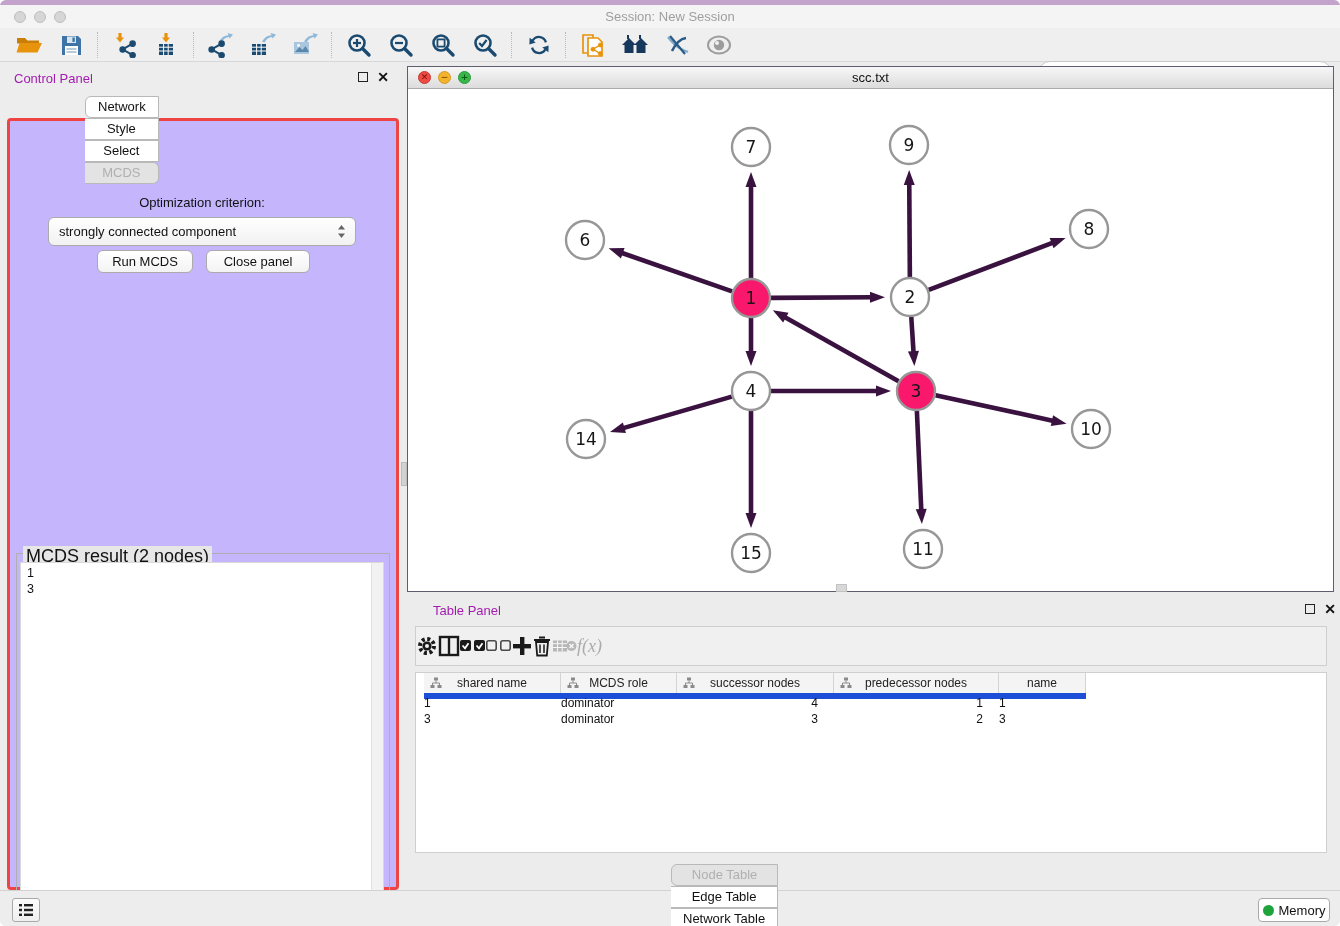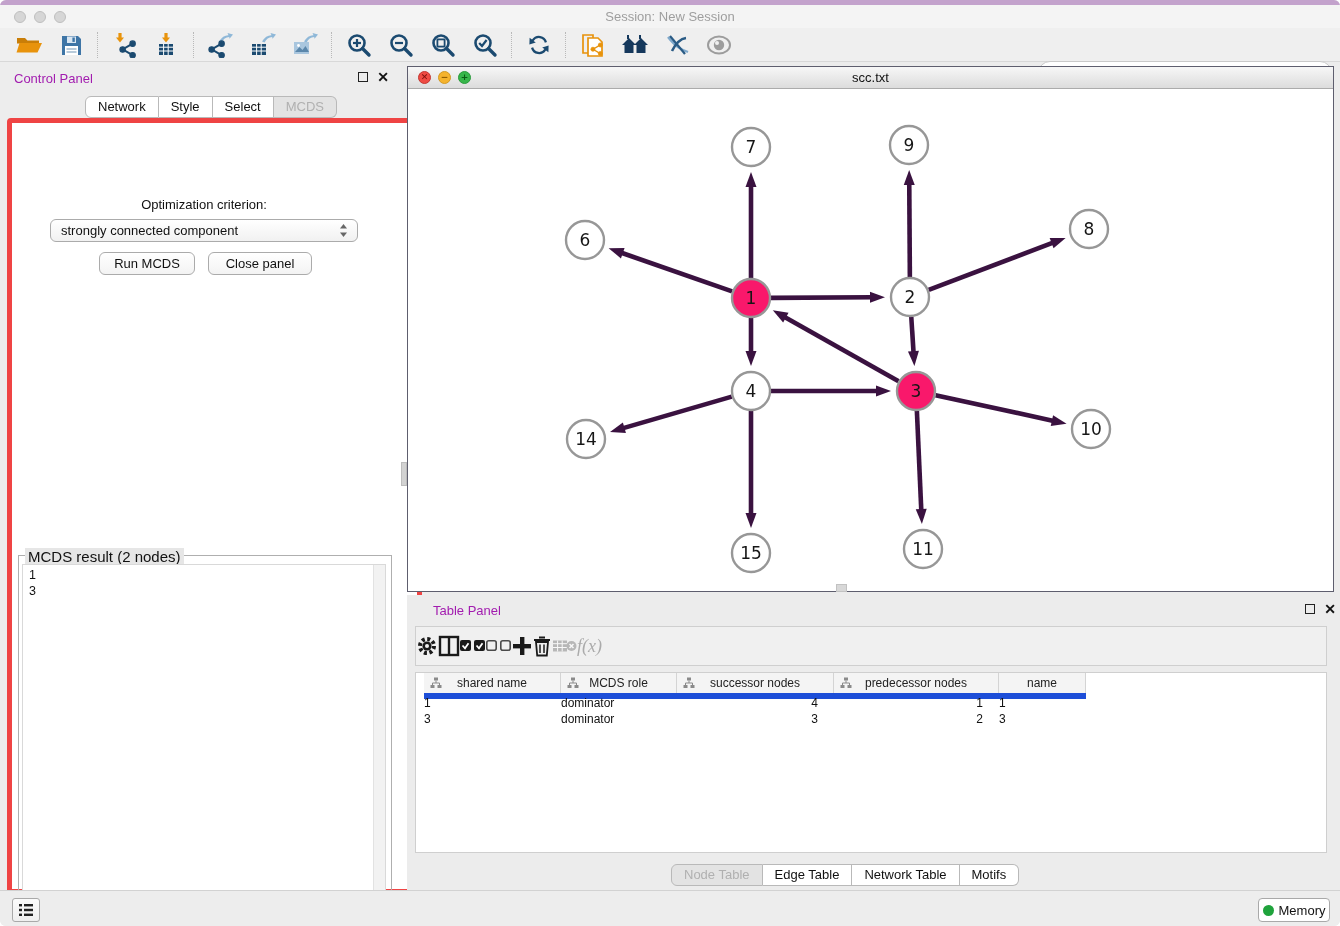--- a/index.html
+++ b/index.html
@@ -21,35 +21,35 @@
   .searchbox{position:absolute;left:1038px;top:33px;width:292px;height:24px;background:#FFF;border:1px solid #C9C9C9;border-radius:12px;display:flex;align-items:center;}
   .searchbox svg{margin-left:8px;}
 
   
   .control-panel{position:absolute;left:0;top:62px;width:401px;height:828px;background:#EDEDED;}
   .panel-head{position:absolute;left:0;top:6px;width:100%;height:22px;}
   .panel-title{position:absolute;left:14px;top:3px;font-size:13px;color:#a21caf;}
   .ph-icons{position:absolute;right:12px;top:4px;display:flex;gap:9px;align-items:center;}
   .float-ic{width:10px;height:10px;border:1.6px solid #222;box-sizing:border-box;}
   .close-ic{font-size:14px;font-weight:bold;color:#111;line-height:10px;}
-  .cp-content{position:absolute;left:7px;top:56px;width:386px;height:766px;background:#ffffff;border:5px solid #ef4444;border-radius:4px;padding-left:19px;}
-  .tabs-row{position:absolute;display:flex;z-index:3;}
+  .cp-content{position:absolute;left:7px;top:56px;width:386px;height:766px;background:#c4b5fd;border:3px solid #ef4444;border-radius:4px;}
+  .tabs-row{position:absolute;display:flex;z-index:3;flex-direction:column;}
   .cp-tabs{left:85px;top:34px;}
   .tab{height:20px;line-height:20px;padding:0 12px;font-size:13px;background:#FFF;border:1px solid #B9B9B9;border-left:none;color:#111;text-align:center;}
   .tab:first-child{border-left:1px solid #B9B9B9;border-radius:6px 0 0 6px;}
   .tab:last-child{border-radius:0 6px 6px 0;}
   .tab.sel{background:#E3E3E3;color:#B0B0B0;}
   .opt-label{position:absolute;left:0;width:400px;top:136px;text-align:center;font-size:13px;color:#111;}
-  .dropdown{position:absolute;left:45px;top:158px;width:308px;height:23px;background:linear-gradient(#FFF,#F1F1F1);border:1px solid #ABABAB;border-radius:6px;box-sizing:border-box;display:flex;align-items:center;}
+  .dropdown{position:absolute;left:45px;top:158px;width:308px;height:29px;background:linear-gradient(#FFF,#F1F1F1);border:1px solid #ABABAB;border-radius:6px;box-sizing:border-box;display:flex;align-items:center;}
   .dropdown .val{margin-left:10px;font-size:13px;color:#111;flex:1;}
   .btn{position:absolute;height:23px;background:linear-gradient(#FFF,#F3F3F3);border:1px solid #ABABAB;border-radius:6px;box-sizing:border-box;font-size:13px;color:#111;text-align:center;line-height:21px;}
   .run-btn{left:94px;top:191px;width:96px;}
   .closep-btn{left:203px;top:191px;width:104px;}
   .groupbox{position:absolute;left:6px;top:432px;width:372px;height:380px;border:1px solid #AFAFAF;}
-  .gb-legend{position:absolute;left:6px;top:-8px;background:#E6E6E6;padding:0 3px;font-size:15px;color:#111;}
+  .gb-legend{position:absolute;left:6px;top:-8px;background:#E6E6E6;padding:0 3px;font-size:18px;color:#111;}
   .gb-inner{position:absolute;left:3px;top:8px;width:364px;height:367px;background:#FFF;border:1px solid #D9D9D9;box-sizing:border-box;}
   .gb-text{position:absolute;left:6px;top:2px;font-size:12.5px;color:#111;line-height:16px;white-space:pre;}
   .gb-scroll{position:absolute;right:0;top:0;width:12px;height:100%;background:#F2F2F2;border-left:1px solid #E2E2E2;box-sizing:border-box;}
   .divider-handle{position:absolute;left:401px;top:462px;width:4px;height:22px;background:#D2D2D2;border:1px solid #BDBDBD;}
 
   
   .net-window{position:absolute;left:407px;top:66px;width:927px;height:526px;border:1px solid #5E5E6E;box-sizing:border-box;background:#FFF;}
   .net-titlebar{position:absolute;left:0;top:0;width:100%;height:22px;background:linear-gradient(#F7F7F7,#DCDCDC);border-bottom:1px solid #ABABAB;box-sizing:border-box;}
   .nt-light{position:absolute;top:4px;width:13px;height:13px;border-radius:50%;box-sizing:border-box;font:bold 9px/11px "DejaVu Sans",sans-serif;text-align:center;}
   .nl-red{background:#EF4B43;border:1px solid #C23832;color:#7E0F0B;}

